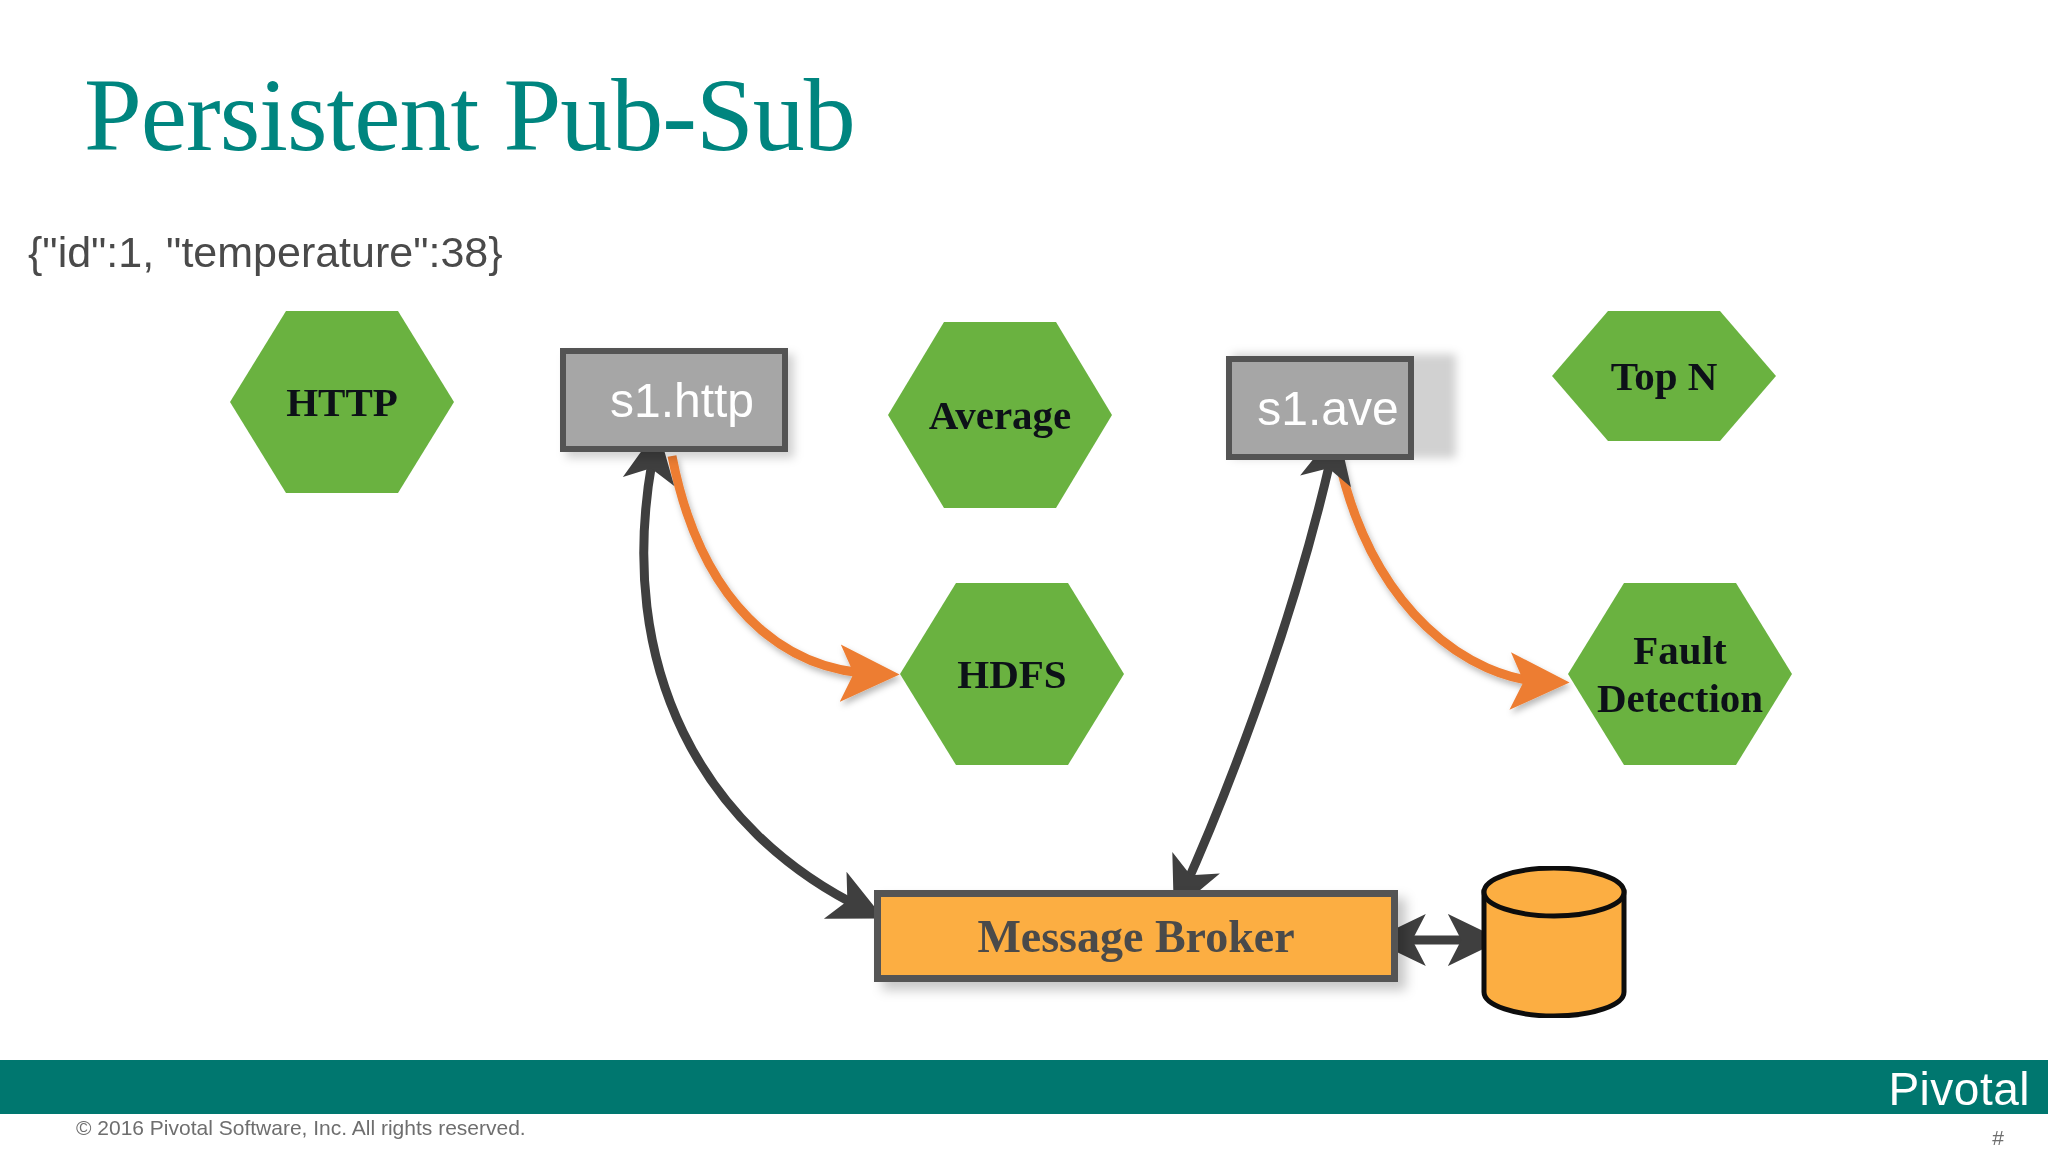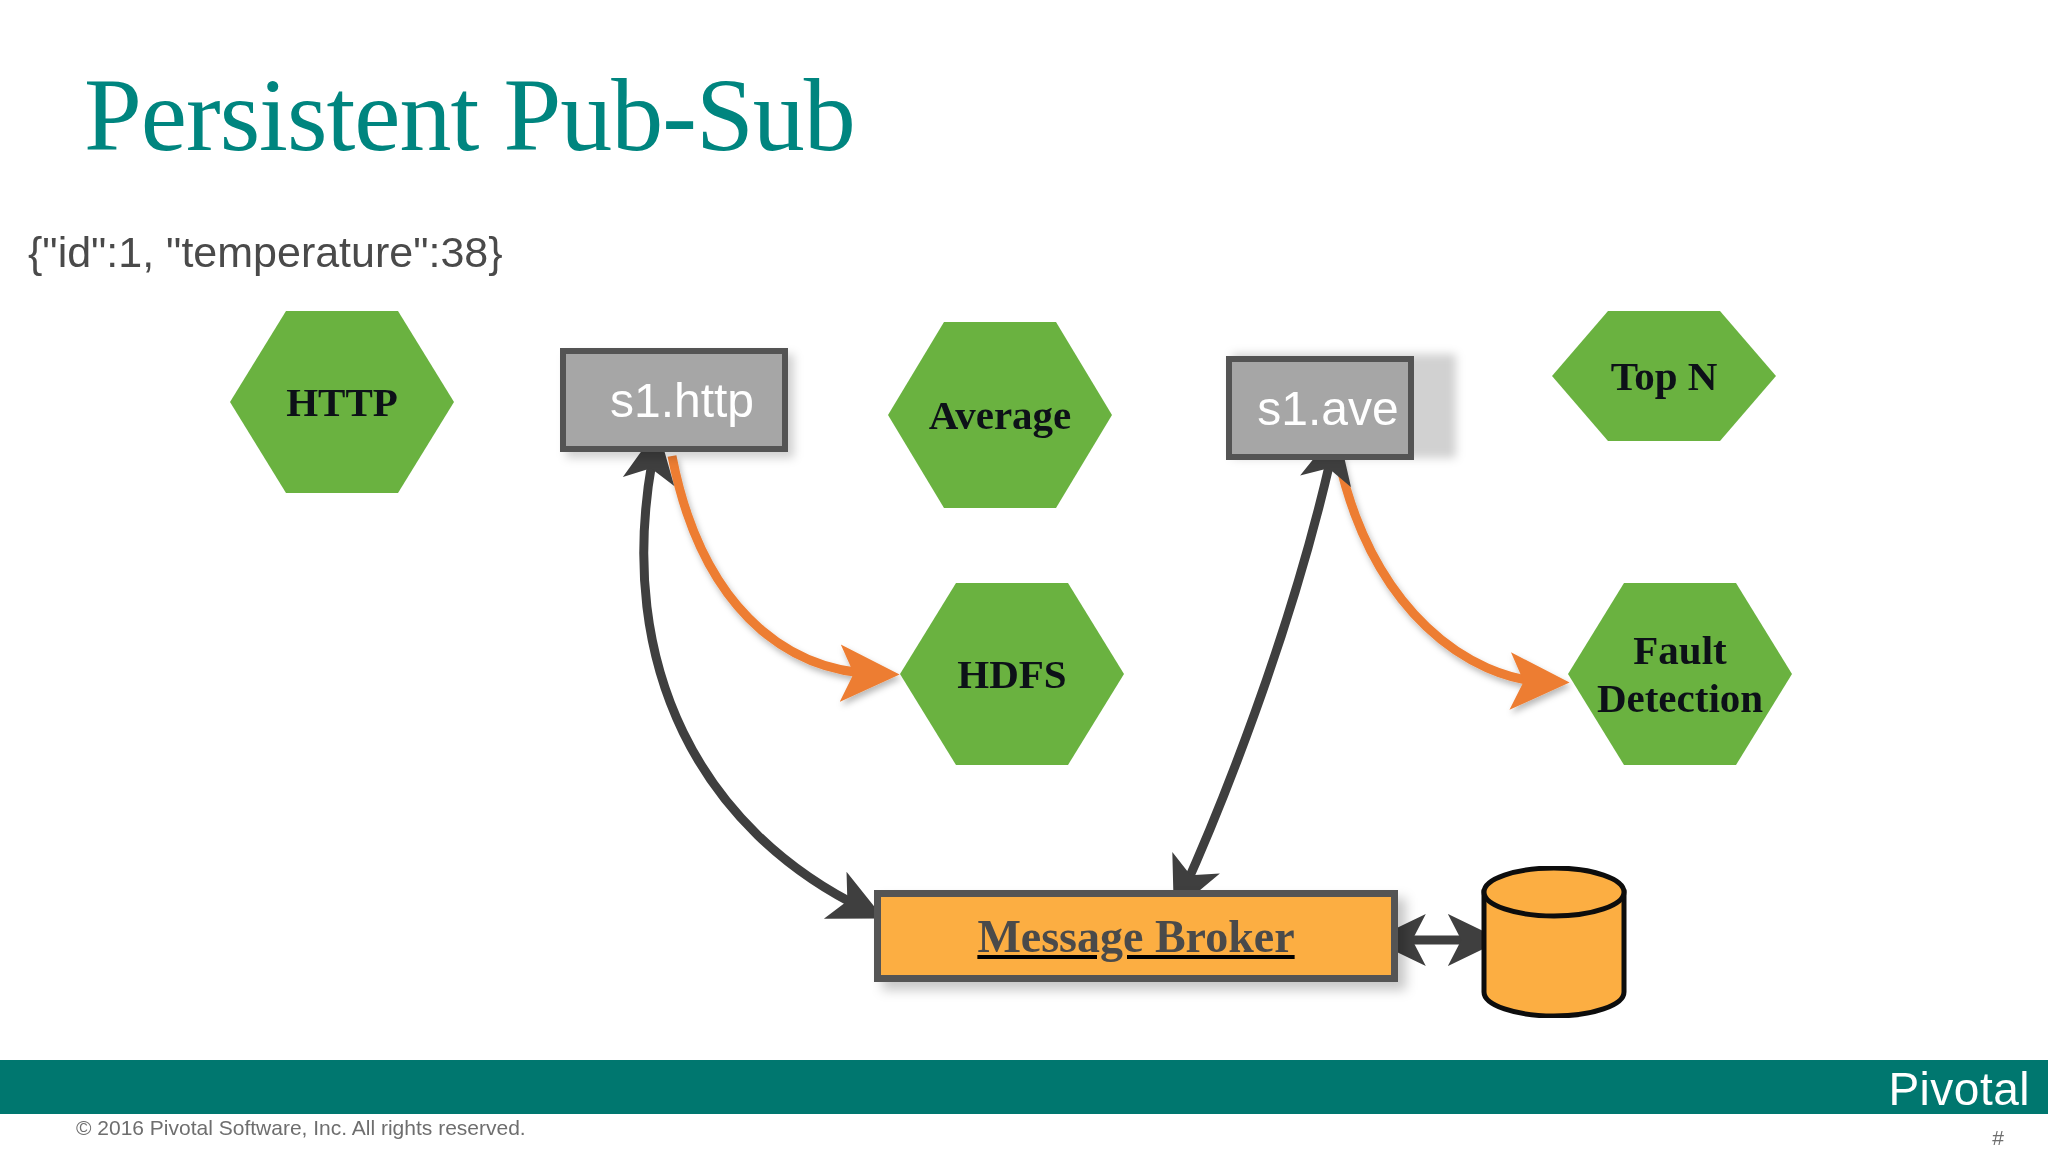--- a/index.html
+++ b/index.html
@@ -240,21 +240,21 @@
     <div class="graybox" style="left:560px; top:78px; width:228px; height:104px;">
       <span class="box-label">s1.http</span>
     </div>
 
     <div class="grayboxshadow" style="left:1232px; top:84px; width:224px; height:104px;"></div>
     <div class="graybox" style="left:1226px; top:78px; width:188px; height:104px;margin-top:8px;">
       <span class="box-label">s1.ave</span>
     </div>
 
     <div id="broker-shadow" style="left:882px; top:628px; width:524px; height:92px;"></div>
-    <div id="broker" style="left:874px; top:620px; width:524px; height:92px;text-decoration:underline;">
+    <div id="broker" style="left:874px; top:620px; width:524px; height:92px;">
       <span class="box-label">Message Broker</span>
     </div>
 
     <svg id="db" style="left:1478px; top:596px; width:152px; height:152px;" viewBox="0 0 152 152" xmlns="http://www.w3.org/2000/svg">
       <path d="M6,26 L6,126 A70,24 0 0 0 146,126 L146,26 Z" fill="#FCAE42" stroke="#0D0D0D" stroke-width="5"></path>
       <ellipse cx="76" cy="26" rx="70" ry="24" fill="#FCAE42" stroke="#0D0D0D" stroke-width="5"></ellipse>
     </svg>
 
   </div>
 

